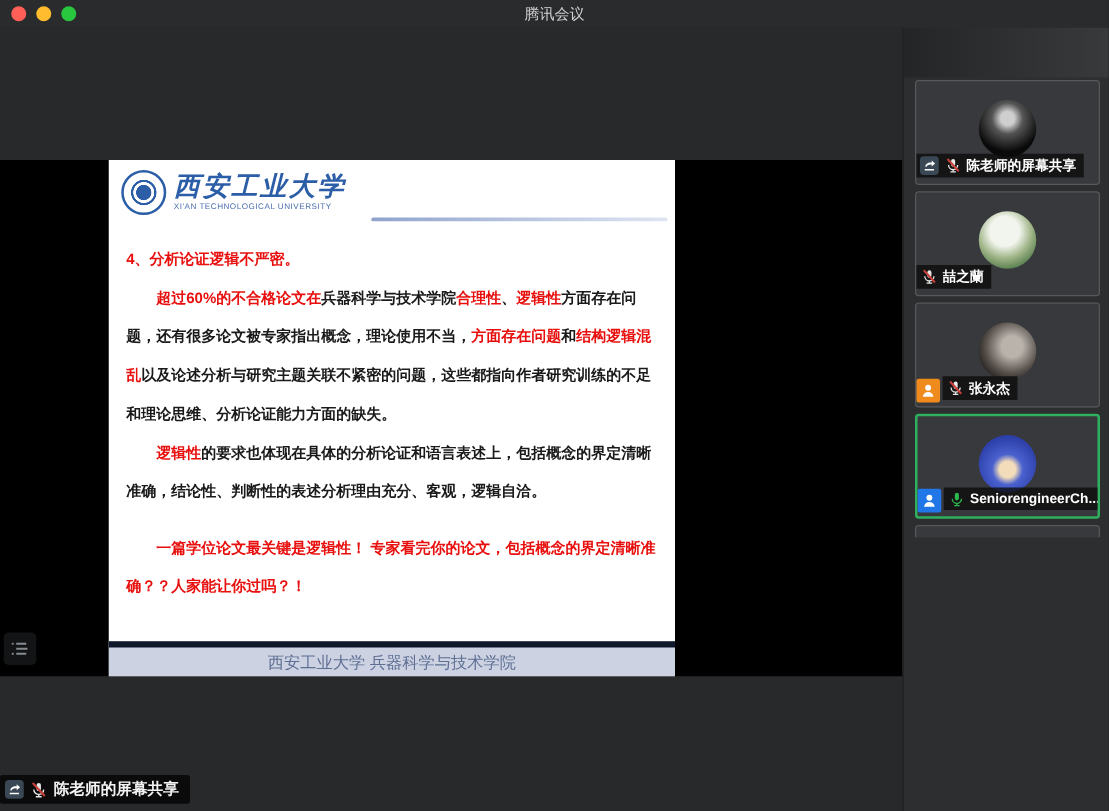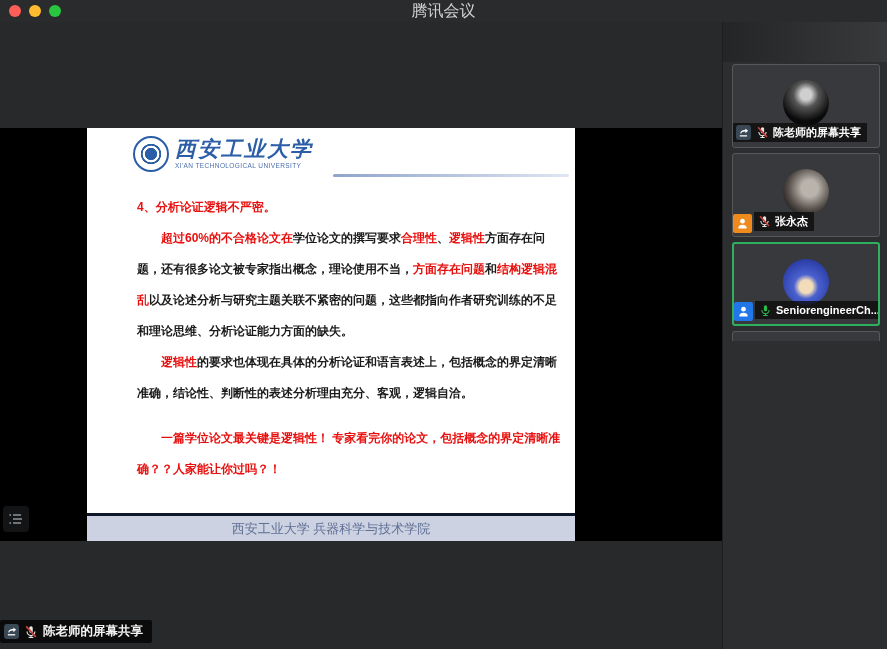--- a/index.html
+++ b/index.html
@@ -5,50 +5,50 @@
   * { margin:0; padding:0; box-sizing:border-box; }
   html,body { width:887px; height:649px; overflow:hidden; background:#28292b;
               font-family:"Liberation Sans", sans-serif; }
 
   
   .titlebar { position:relative; height:22px; background:#2a2b2d; display:flex;
               align-items:center; justify-content:center; }
   .traffic { position:absolute; left:9px; top:5px; display:flex; gap:8px; }
   .tl { width:12px; height:12px; border-radius:50%; display:inline-block; }
   .tl.red { background:#ff5f57; } .tl.yellow { background:#febc2e; } .tl.green { background:#29c73f; }
-  .win-title { font-size:16px; color:#d2d2d4; }
+  .win-title { font-size:12px; color:#d2d2d4; }
 
   .content { display:flex; height:627px; }
 
   
   .main { position:relative; width:722px; height:627px; background:#28292b; }
   .black-band { position:absolute; left:0; top:106px; width:722px; height:413px; background:#000; }
 
-  .slide { position:absolute; left:87px; top:0; width:488px; height:413px; background:#fff; overflow:hidden;padding-left:36px; }
+  .slide { position:absolute; left:87px; top:0; width:453px; height:413px; background:#fff; overflow:hidden; }
   .slide-header { position:relative; height:52px; display:flex; align-items:center; padding:0 10px; }
   .logo-block { display:flex; align-items:center; gap:6px; }
   .emblem { width:36px; height:36px; border-radius:50%; border:2px solid #2b5ea7; flex:0 0 auto;
             background:radial-gradient(circle at 50% 50%, #2b5ea7 0 26%, #ffffff 28% 36%, #2b5ea7 38% 44%, #ffffff 46%); }
   .logo-text { display:flex; flex-direction:column; line-height:1; }
   .logo-cn { font-family:"Liberation Serif", serif; font-style:italic; font-weight:bold;
              font-size:21px; color:#2b5ea7; letter-spacing:2px; white-space:nowrap; }
   .logo-en { font-size:6.5px; color:#4a6fae; letter-spacing:0.4px; margin-top:3px; white-space:nowrap; }
   .slide-title { flex:1; text-align:center; font-size:21px; font-weight:bold; color:#1c55a5; white-space:nowrap; }
   .title-rule { position:absolute; left:210px; right:6px; top:46px; height:3px;
                 background:linear-gradient(90deg,#8fa3cc,#dfe5f2); border-radius:2px; }
 
   .slide-body { padding:12px 12px 0 14px; font-size:12px; font-weight:bold; line-height:31px; color:#1a1a1a; }
   .slide-body p { text-indent:2em; }
   .slide-body .no-indent { text-indent:0; }
   .p3 { margin-top:14px; }
   .red { color:#e8100e; }
 
   .slide-footer { position:absolute; left:0; right:0; bottom:0; height:28px; background:#ccd2e2;
                   display:flex; align-items:center; justify-content:center;
-                  font-size:13px; color:#5f6f94; border-top:3px solid #0f172a; }
+                  font-size:13px; color:#5f6f94; border-top:5px solid #0f172a; }
 
   
   .list-chip { position:absolute; left:3px; top:484px; width:26px; height:26px; border-radius:4px;
                background:rgba(34,36,38,0.55); display:flex; align-items:center; justify-content:center; }
 
   
   .presenter-chip { position:absolute; left:0; top:598px; height:23px; background:#0b0b0c;
                     display:inline-flex; align-items:center; gap:5px; padding:0 9px 0 4px; border-radius:2px; }
   .presenter-chip .p-name { color:#f2f2f2; font-size:12.5px; font-weight:bold; white-space:nowrap; }
 
@@ -107,21 +107,21 @@
             <div class="emblem"></div>
             <div class="logo-text">
               <span class="logo-cn">西安工业大学</span>
               <span class="logo-en">XI'AN TECHNOLOGICAL UNIVERSITY</span>
             </div>
           </div>
           <div class="title-rule"></div>
         </div>
         <div class="slide-body">
           <p class="no-indent red">4、分析论证逻辑不严密。</p>
-          <p><span class="red">超过60%的不合格论文在</span><span>学位论文的撰写要求</span><span class="red">合理性</span><span>、</span><span class="red">逻辑性</span><span>方面存在问题，还有很多论文被专家指出概念，理论使用不当，</span><span class="red">方面存在问题</span><span>和</span><span class="red">结构逻辑混乱</span><span>以及论述分析与研究主题关联不紧密的问题，这些都指向作者研究训练的不足和理论思维、分析论证能力方面的缺失。</span></p>
+          <p><span class="red">超过60%的不合格论文在</span><span>兵器科学与技术学院</span><span class="red">合理性</span><span>、</span><span class="red">逻辑性</span><span>方面存在问题，还有很多论文被专家指出概念，理论使用不当，</span><span class="red">方面存在问题</span><span>和</span><span class="red">结构逻辑混乱</span><span>以及论述分析与研究主题关联不紧密的问题，这些都指向作者研究训练的不足和理论思维、分析论证能力方面的缺失。</span></p>
           <p><span class="red">逻辑性</span><span>的要求也体现在具体的分析论证和语言表述上，包括概念的界定清晰准确，结论性、判断性的表述分析理由充分、客观，逻辑自洽。</span></p>
           <p class="p3 red">一篇学位论文最关键是逻辑性！ 专家看完你的论文，包括概念的界定清晰准确？？人家能让你过吗？！</p>
         </div>
         <div class="slide-footer">西安工业大学 兵器科学与技术学院</div>
       </div>
     </div>
 
     <div class="list-chip">
       <svg width="16" height="16" viewBox="0 0 16 16">
         <g stroke="#9aa0a6" stroke-width="1.6" opacity="0.85">
@@ -175,20 +175,40 @@
           <line x1="8" y1="12" x2="8" y2="14" stroke="#e8e8e8" stroke-width="1.3"></line>
           <line x1="5.3" y1="14.2" x2="10.7" y2="14.2" stroke="#e8e8e8" stroke-width="1.3"></line>
           <line x1="2.5" y1="1.5" x2="13.5" y2="13.5" stroke="#c9403a" stroke-width="2"></line>
         </svg>
       </span>
 
       <span class="p-name">陈老师的屏幕共享</span>
     </div>
   </div>
 
+  <div class="tile">
+    <div class="avatar av-a2">
+      <span class="avatar-text"></span>
+    </div>
+
+    <div class="label">
+
+      <span class="i-mic muted" style="display: inline-flex;">
+        <svg width="13" height="13" viewBox="0 0 16 16">
+          <rect x="6" y="1.5" width="4" height="7.5" rx="2" fill="#e8e8e8"></rect>
+          <path d="M3.5 7.5 a4.5 4.5 0 0 0 9 0" stroke="#e8e8e8" stroke-width="1.3" fill="none"></path>
+          <line x1="8" y1="12" x2="8" y2="14" stroke="#e8e8e8" stroke-width="1.3"></line>
+          <line x1="5.3" y1="14.2" x2="10.7" y2="14.2" stroke="#e8e8e8" stroke-width="1.3"></line>
+          <line x1="2.5" y1="1.5" x2="13.5" y2="13.5" stroke="#c9403a" stroke-width="2"></line>
+        </svg>
+      </span>
+
+      <span class="p-name">喆之蘭</span>
+    </div>
+  </div>
 
   <div class="tile">
     <div class="avatar av-a3">
       <span class="avatar-text"></span>
     </div>
     <div class="i-badge host">
       <svg width="13" height="13" viewBox="0 0 16 16">
         <circle cx="8" cy="5.2" r="2.9" fill="#fff"></circle>
         <path d="M2.8 14 a5.2 4.6 0 0 1 10.4 0 Z" fill="#fff"></path>
       </svg>

